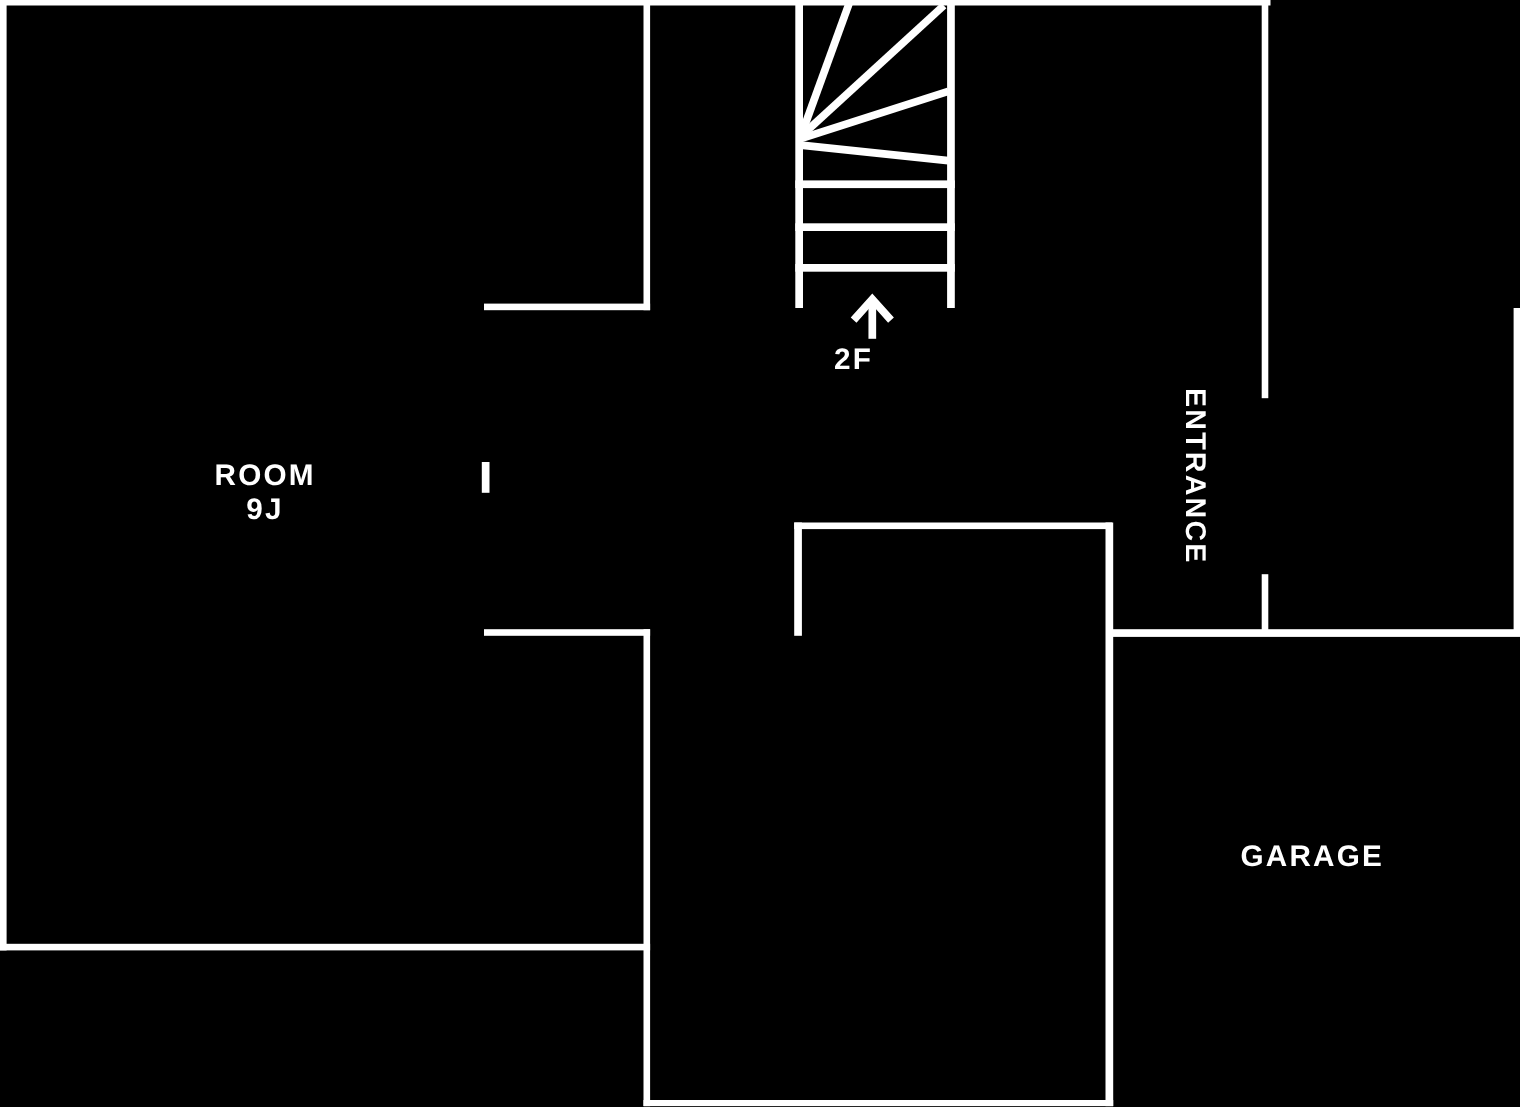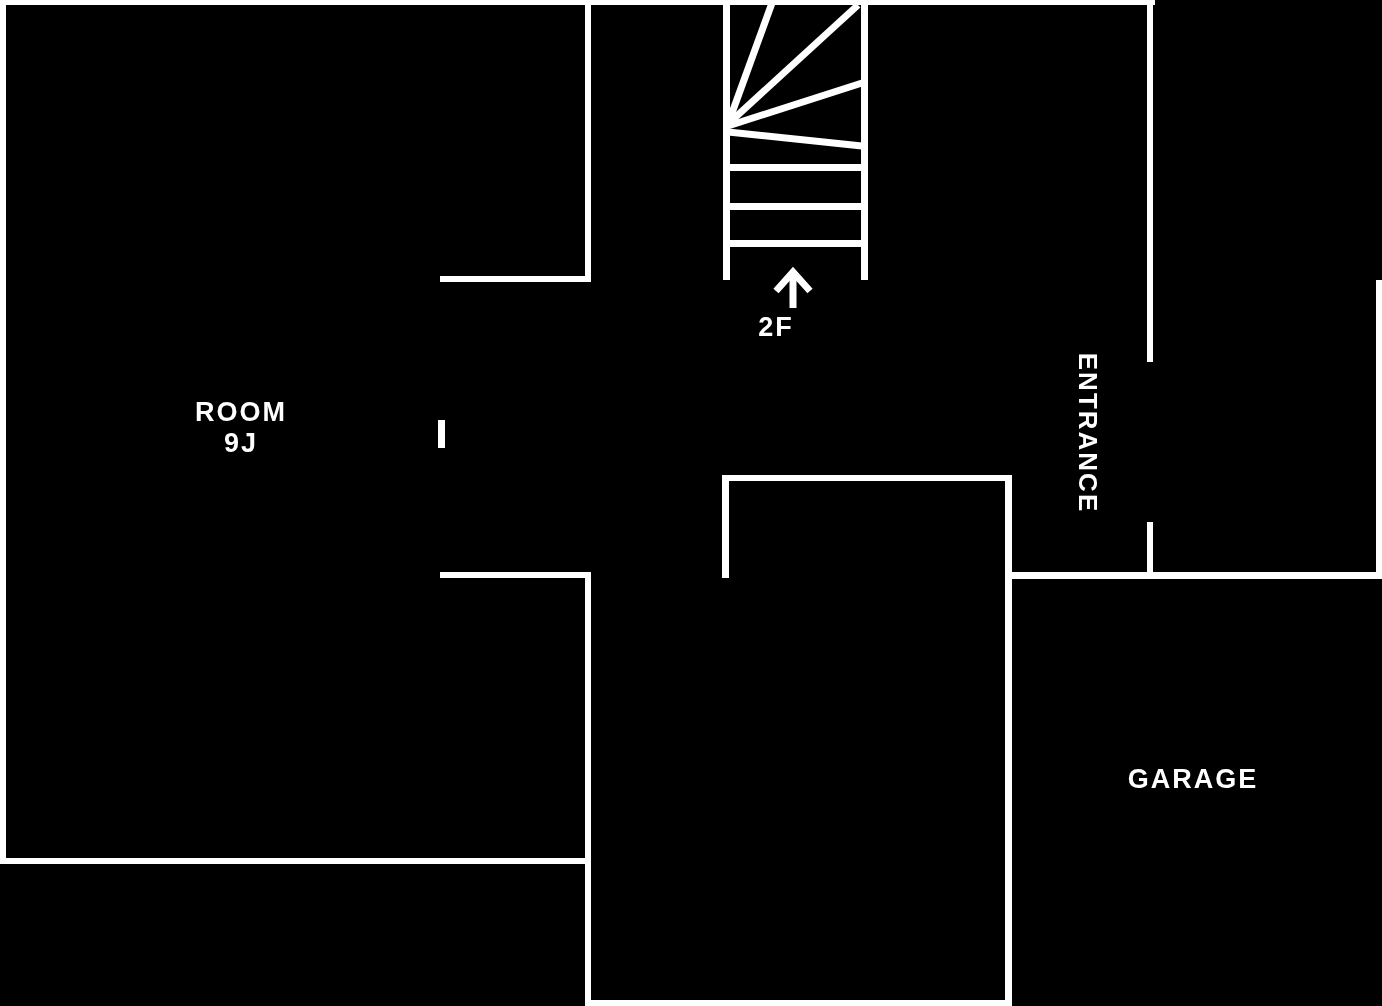--- a/index.html
+++ b/index.html
@@ -57,21 +57,21 @@
     <g stroke="#ffffff" stroke-width="7" fill="none">
       <line x1="728" y1="124" x2="772" y2="3"></line>
       <line x1="728" y1="124" x2="858" y2="5"></line>
       <line x1="728" y1="126" x2="862" y2="83"></line>
       <line x1="728" y1="132" x2="862" y2="146"></line>
       <line x1="793" y1="276" x2="793" y2="308"></line>
       <polyline points="776,291 793,272 810,291"></polyline>
     </g>
   </svg>
 
-  <div class="label two-line" style="left:241px;top:428px;">
+  <div class="label two-line" style="left:241px;top:448px;">
     <div>ROOM</div>
     <div>9J</div>
   </div>
 
 
   <div class="label small rot90" style="left:1087px;top:433px;">ENTRANCE</div>
 
 
   <div class="label" style="left:1193px;top:779px;text-align:center;">GARAGE</div>
 

